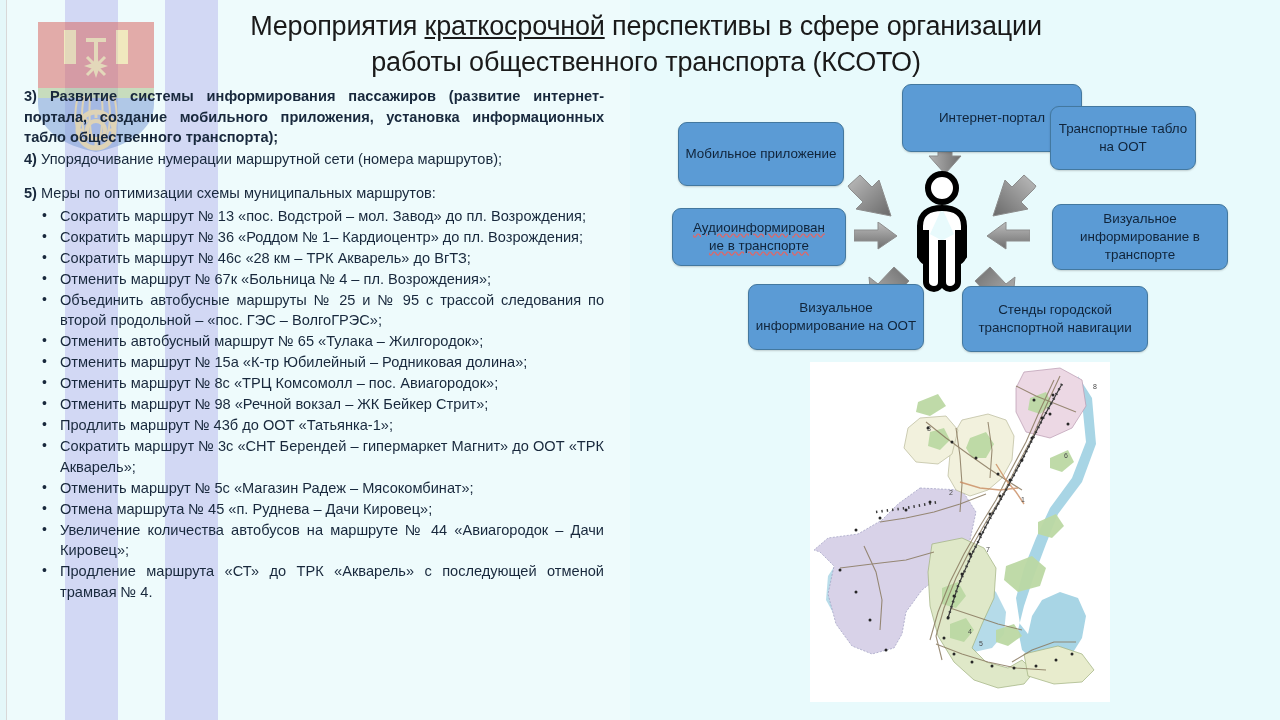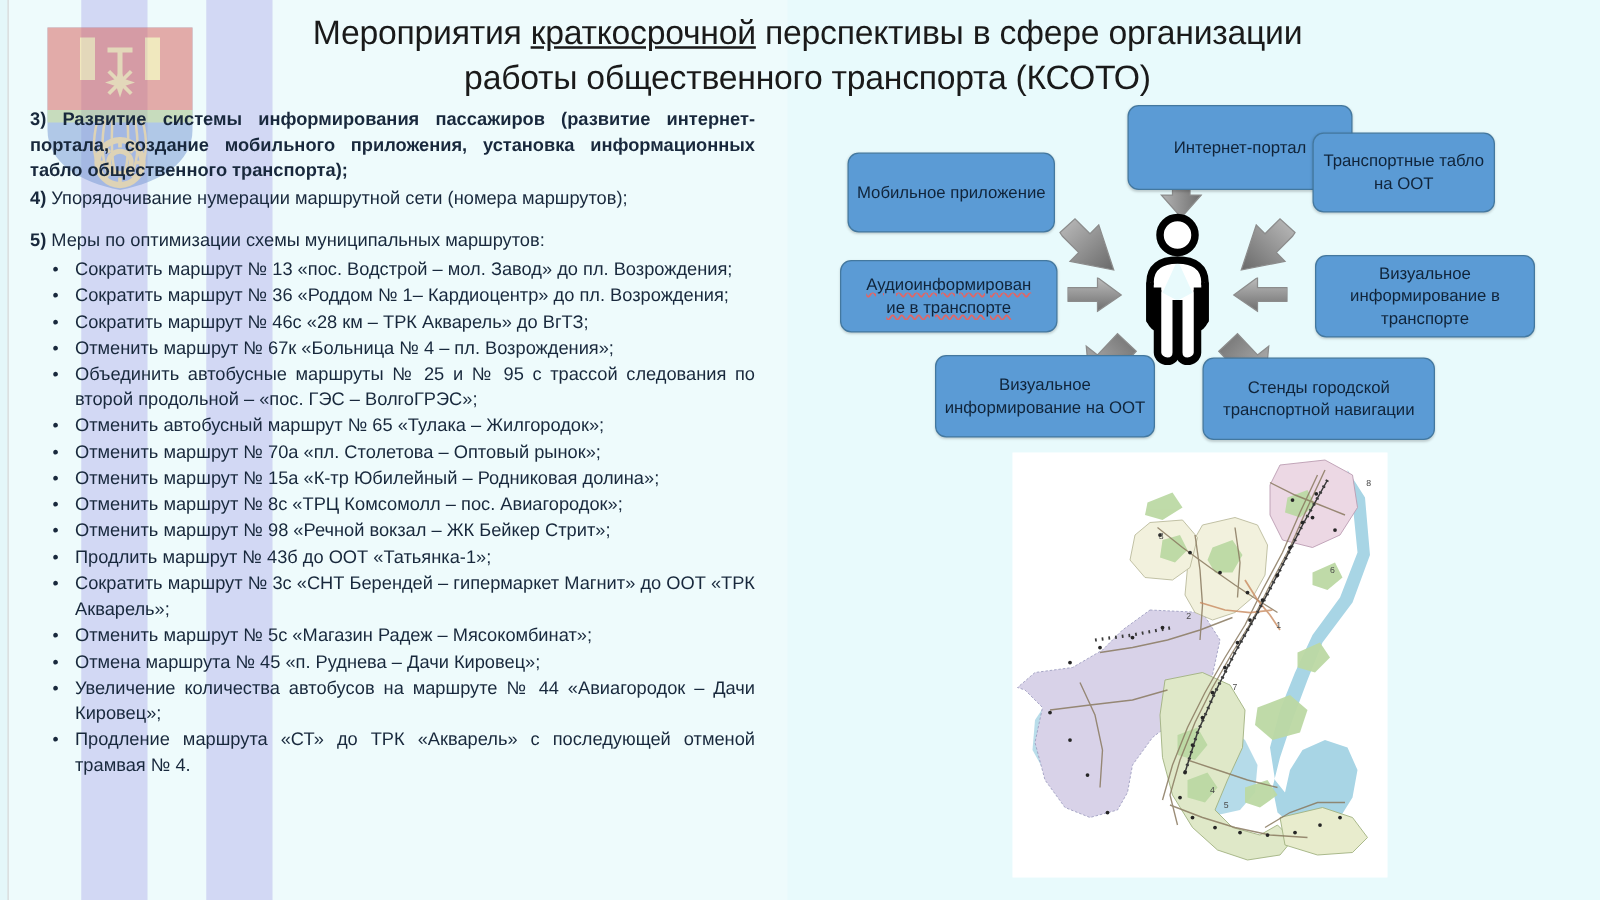--- a/index.html
+++ b/index.html
@@ -232,21 +232,20 @@
 
   <p class="head5"><b>5)</b><span> Меры по оптимизации схемы муниципальных маршрутов:</span></p>
 
   <ul class="measures">
     <li>Сократить маршрут № 13 «пос. Водстрой – мол. Завод» до пл. Возрождения;</li>
     <li>Сократить маршрут № 36 «Роддом № 1– Кардиоцентр» до пл. Возрождения;</li>
     <li class="nojust">Сократить маршрут № 46с «28 км – ТРК Акварель» до ВгТЗ;</li>
     <li class="nojust">Отменить маршрут № 67к «Больница № 4 – пл. Возрождения»;</li>
     <li>Объединить автобусные маршруты № 25 и № 95 с трассой следования по второй продольной – «пос. ГЭС – ВолгоГРЭС»;</li>
     <li class="nojust">Отменить автобусный маршрут № 65 «Тулака – Жилгородок»;</li>
-    <li class="nojust">Отменить маршрут № 70а «пл. Столетова – Оптовый рынок»;</li>
     <li class="nojust">Отменить маршрут № 15а «К-тр Юбилейный – Родниковая долина»;</li>
     <li class="nojust">Отменить маршрут № 8с «ТРЦ Комсомолл – пос. Авиагородок»;</li>
     <li class="nojust">Отменить маршрут № 98 «Речной вокзал – ЖК Бейкер Стрит»;</li>
     <li class="nojust">Продлить маршрут № 43б до ООТ «Татьянка-1»;</li>
     <li>Сократить маршрут № 3с «СНТ Берендей – гипермаркет Магнит» до ООТ «ТРК Акварель»;</li>
     <li class="nojust">Отменить маршрут № 5с «Магазин Радеж – Мясокомбинат»;</li>
     <li class="nojust">Отмена маршрута № 45 «п. Руднева – Дачи Кировец»;</li>
     <li>Увеличение количества автобусов на маршруте № 44 «Авиагородок – Дачи Кировец»;</li>
     <li>Продление маршрута «СТ» до ТРК «Акварель» с последующей отменой трамвая № 4.</li>
   </ul>

